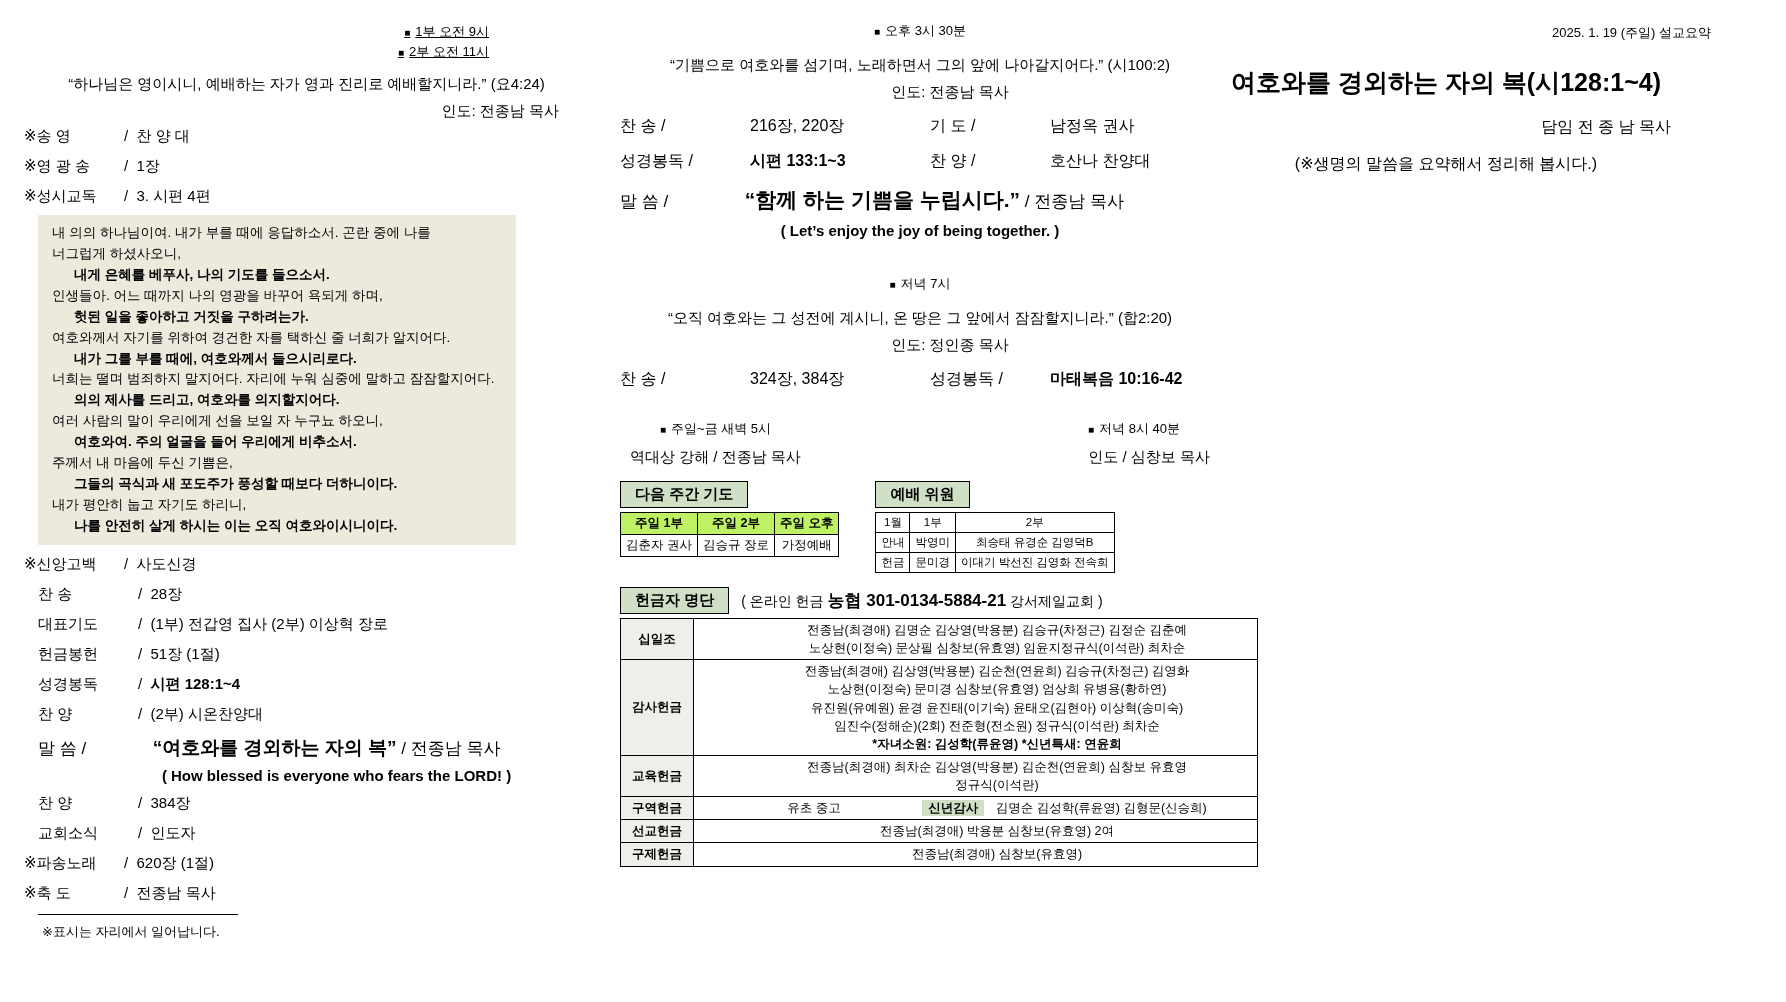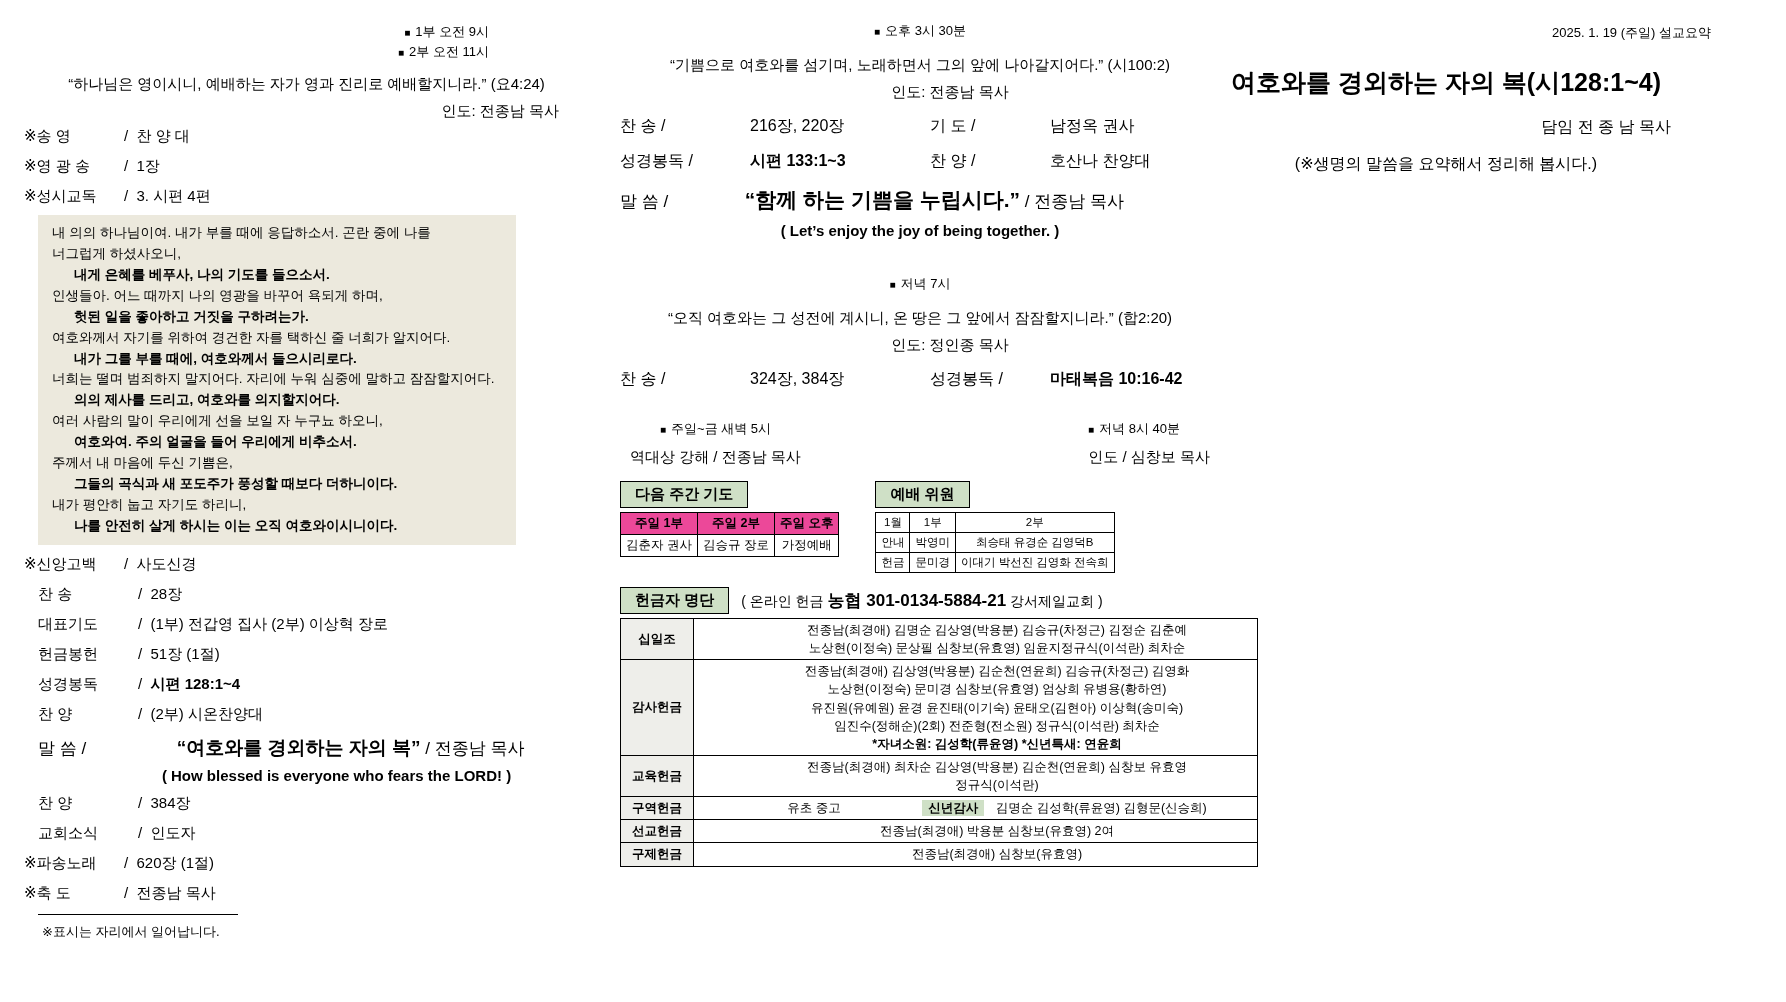--- a/index.html
+++ b/index.html
@@ -14,39 +14,39 @@
   .page{position:relative;width:1786px;height:1002px;}
   .col{position:absolute;top:0;}
   .col1{left:24px;width:565px;}
   .col2{left:620px;width:600px;}
   .col3{left:1181px;width:530px;}
 
   .rowline{display:flex;align-items:baseline;}
   .b{font-weight:bold;}
 
   
-  .svc-times{font-size:13px;line-height:1.5;text-align:right;padding-right:100px;margin-top:22px;}
+  .svc-times{font-size:13px;line-height:1.5;text-align:right;padding-right:100px;margin-top:22px;text-decoration:underline;}
   .svc-times div{white-space:nowrap;}
   .sq{font-size:10px;vertical-align:middle;margin-right:5px;}
   .verse{font-size:15px;margin-top:14px;text-align:center;}
   .leader{font-size:15px;margin-top:8px;text-align:right;padding-right:30px;}
   .ord{font-size:15px;line-height:2.0;}
   .ord .lbl{display:inline-block;}
   .respo{
     background:#ece9dd;
     font-size:13.5px;
     line-height:1.55;
     padding:8px 10px 8px 14px;
     margin:4px 0 4px 14px;
     width:478px;
     box-sizing:border-box;
   }
   .respo .ind{padding-left:22px;font-weight:bold;}
   .sermon-line{font-size:17px;margin-top:6px;}
-  .sermon-title{font-weight:bold;font-size:19px;margin-left:24px;}
+  .sermon-title{font-weight:bold;font-size:19px;}
   .sermon-en{font-size:15px;text-align:center;margin:6px 0 2px 60px;font-weight:bold;}
   .hr-line{border:0;border-top:1.6px solid #000;width:200px;margin:6px 0 0 14px;}
   .note{font-size:13px;margin-top:8px;margin-left:18px;}
 
   
   .c2head{font-size:13px;text-align:center;margin-top:22px;}
   .c2verse{font-size:15px;text-align:center;margin-top:16px;}
   .c2leader{font-size:15px;text-align:center;margin-top:8px;padding-left:60px;}
   .c2row{font-size:16px;margin-top:14px;display:flex;}
   .c2row .cell{white-space:nowrap;}
@@ -57,21 +57,21 @@
   .c2head2{font-size:13px;text-align:center;margin-top:36px;}
   .twocol-head{display:flex;justify-content:space-between;font-size:13px;margin-top:30px;padding:0 40px;}
   .twocol-row{display:flex;justify-content:space-between;font-size:15px;margin-top:10px;padding:0 10px;}
 
   .sec-title{
     display:inline-block;background:#cfe0c6;border:1px solid #000;
     font-weight:bold;font-size:15px;padding:3px 14px;margin-top:14px;
   }
   table.tbl{border-collapse:collapse;font-size:12.5px;}
   table.tbl td,table.tbl th{border:1px solid #000;padding:2px 5px;text-align:center;white-space:nowrap;}
-  .hdrcell{background:#ec4899;font-weight:bold;}
+  .hdrcell{background:#bef264;font-weight:bold;}
 
   .pray-wrap{display:flex;gap:36px;align-items:flex-start;}
   .offer-title-row{display:flex;align-items:center;gap:12px;margin-top:14px;}
   .online{font-size:14px;}
   .online .bank{font-weight:bold;font-size:17px;}
   .donor td{vertical-align:middle;}
   .donor .cat{background:#eeeeea;font-weight:bold;width:62px;}
   .donor .list{text-align:center;font-size:12.5px;line-height:1.45;padding-left:48px;}
   .hl{background:#cfe0c6;font-weight:bold;}
 

